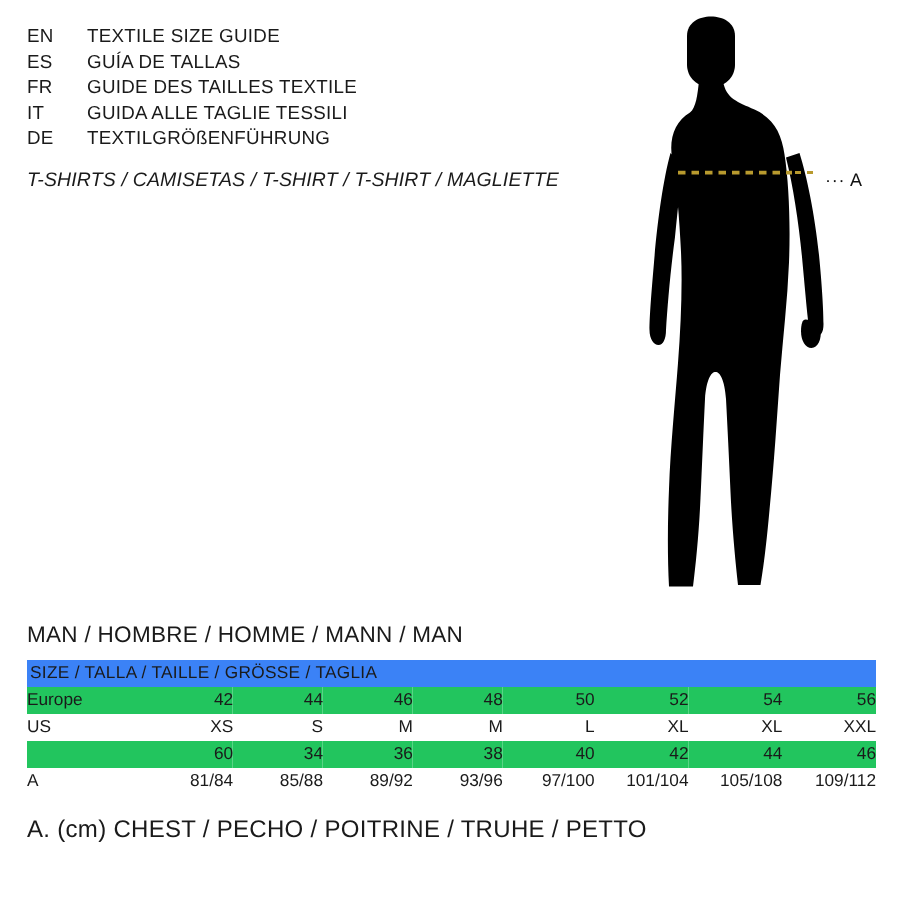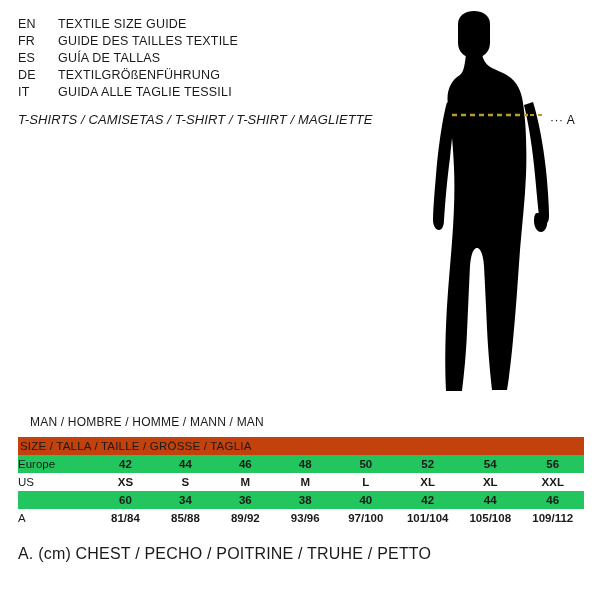--- a/index.html
+++ b/index.html
@@ -79,91 +79,89 @@
   }
 
   
   .table-block {
     position: absolute;
     top: 415px;
     left: 18px;
     width: 566px;
   }
   .man-title {
-    font-size: 12px;
+    font-size: 15px;
     letter-spacing: 0.2px;
     margin-bottom: 8px;
-    margin-left: 12px;
   }
   table.size-table {
     border-collapse: collapse;
     width: 566px;
     font-size: 11.5px;
   }
   table.size-table td {
     padding: 3px 0 3px 0;
     vertical-align: middle;
     white-space: nowrap;
   }
   tr.header-row {
-    background: #c2410c;
+    background: #3b82f6;
   }
   tr.header-row td {
     font-size: 11.5px;
     padding-left: 2px;
     letter-spacing: 0.2px;
   }
   tr.shade td {
     background: #22c55e;
   }
   tr.plain td {
     background: #ffffff;
   }
   td.label-col {
     width: 88px;
     padding-left: 2px;
   }
   td.val {
     width: 68px;
-    text-align: center;
-    font-weight: bold;
+    text-align: right;
   }
   .footnote {
     position: absolute;
     top: 545px;
     left: 18px;
     font-size: 16px;
     letter-spacing: 0.2px;
   }
 </style>
 </head>
 <body>
 
 <div class="page">
 
   <div class="lang-block">
     <div class="lang-row">
       <div class="lang-code">EN</div>
       <div class="lang-text">TEXTILE SIZE GUIDE</div>
     </div>
     <div class="lang-row">
+      <div class="lang-code">ES</div>
+      <div class="lang-text">GUÍA DE TALLAS</div>
+    </div>
+    <div class="lang-row">
       <div class="lang-code">FR</div>
       <div class="lang-text">GUIDE DES TAILLES TEXTILE</div>
     </div>
     <div class="lang-row">
-      <div class="lang-code">ES</div>
-      <div class="lang-text">GUÍA DE TALLAS</div>
+      <div class="lang-code">IT</div>
+      <div class="lang-text">GUIDA ALLE TAGLIE TESSILI</div>
     </div>
     <div class="lang-row">
       <div class="lang-code">DE</div>
       <div class="lang-text">TEXTILGRÖßENFÜHRUNG</div>
-    </div>
-    <div class="lang-row">
-      <div class="lang-code">IT</div>
-      <div class="lang-text">GUIDA ALLE TAGLIE TESSILI</div>
     </div>
   </div>
 
   <div class="garment-block">
     <div class="garment-line">T-SHIRTS / CAMISETAS / T-SHIRT / T-SHIRT / MAGLIETTE</div>
   </div>
 
   <div class="figure-wrap">
     <svg class="figure-svg" width="200" height="400" viewBox="0 0 200 400" xmlns="http://www.w3.org/2000/svg">
 

